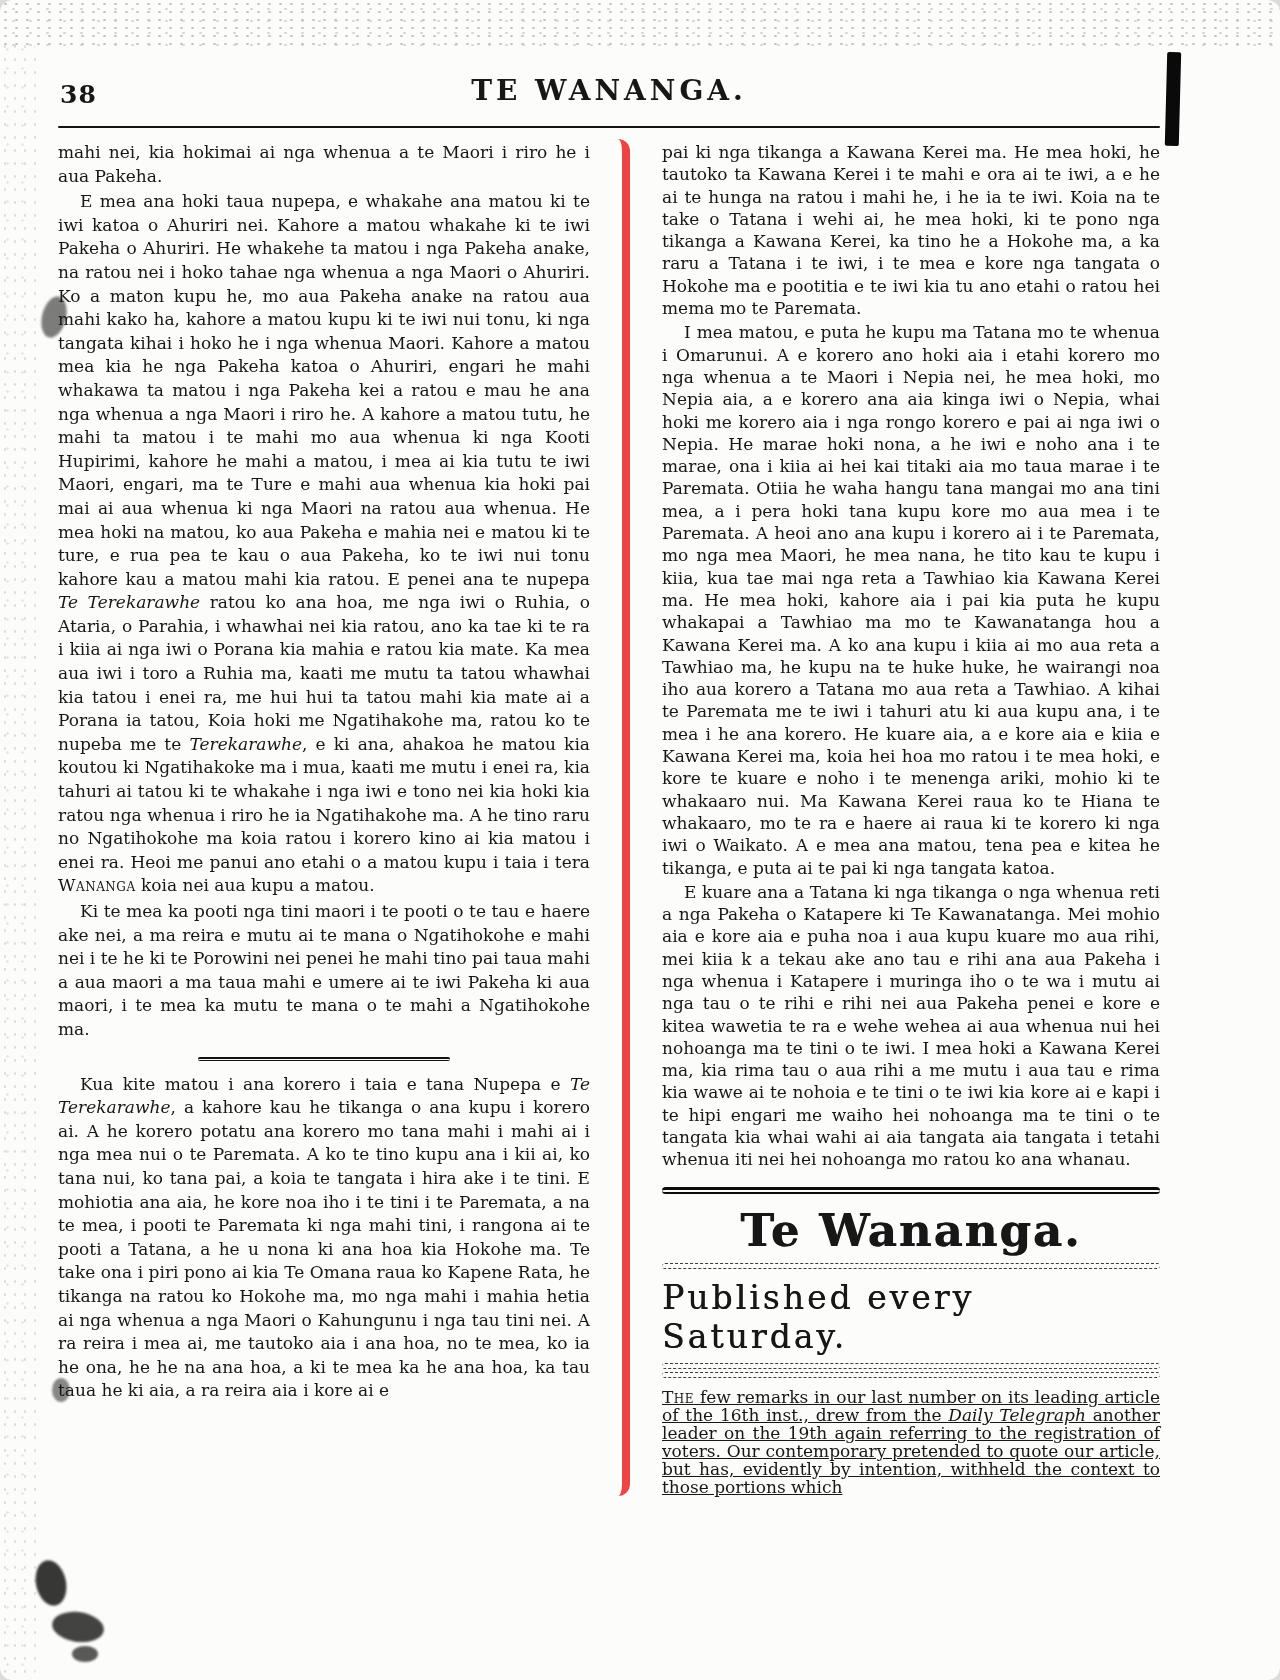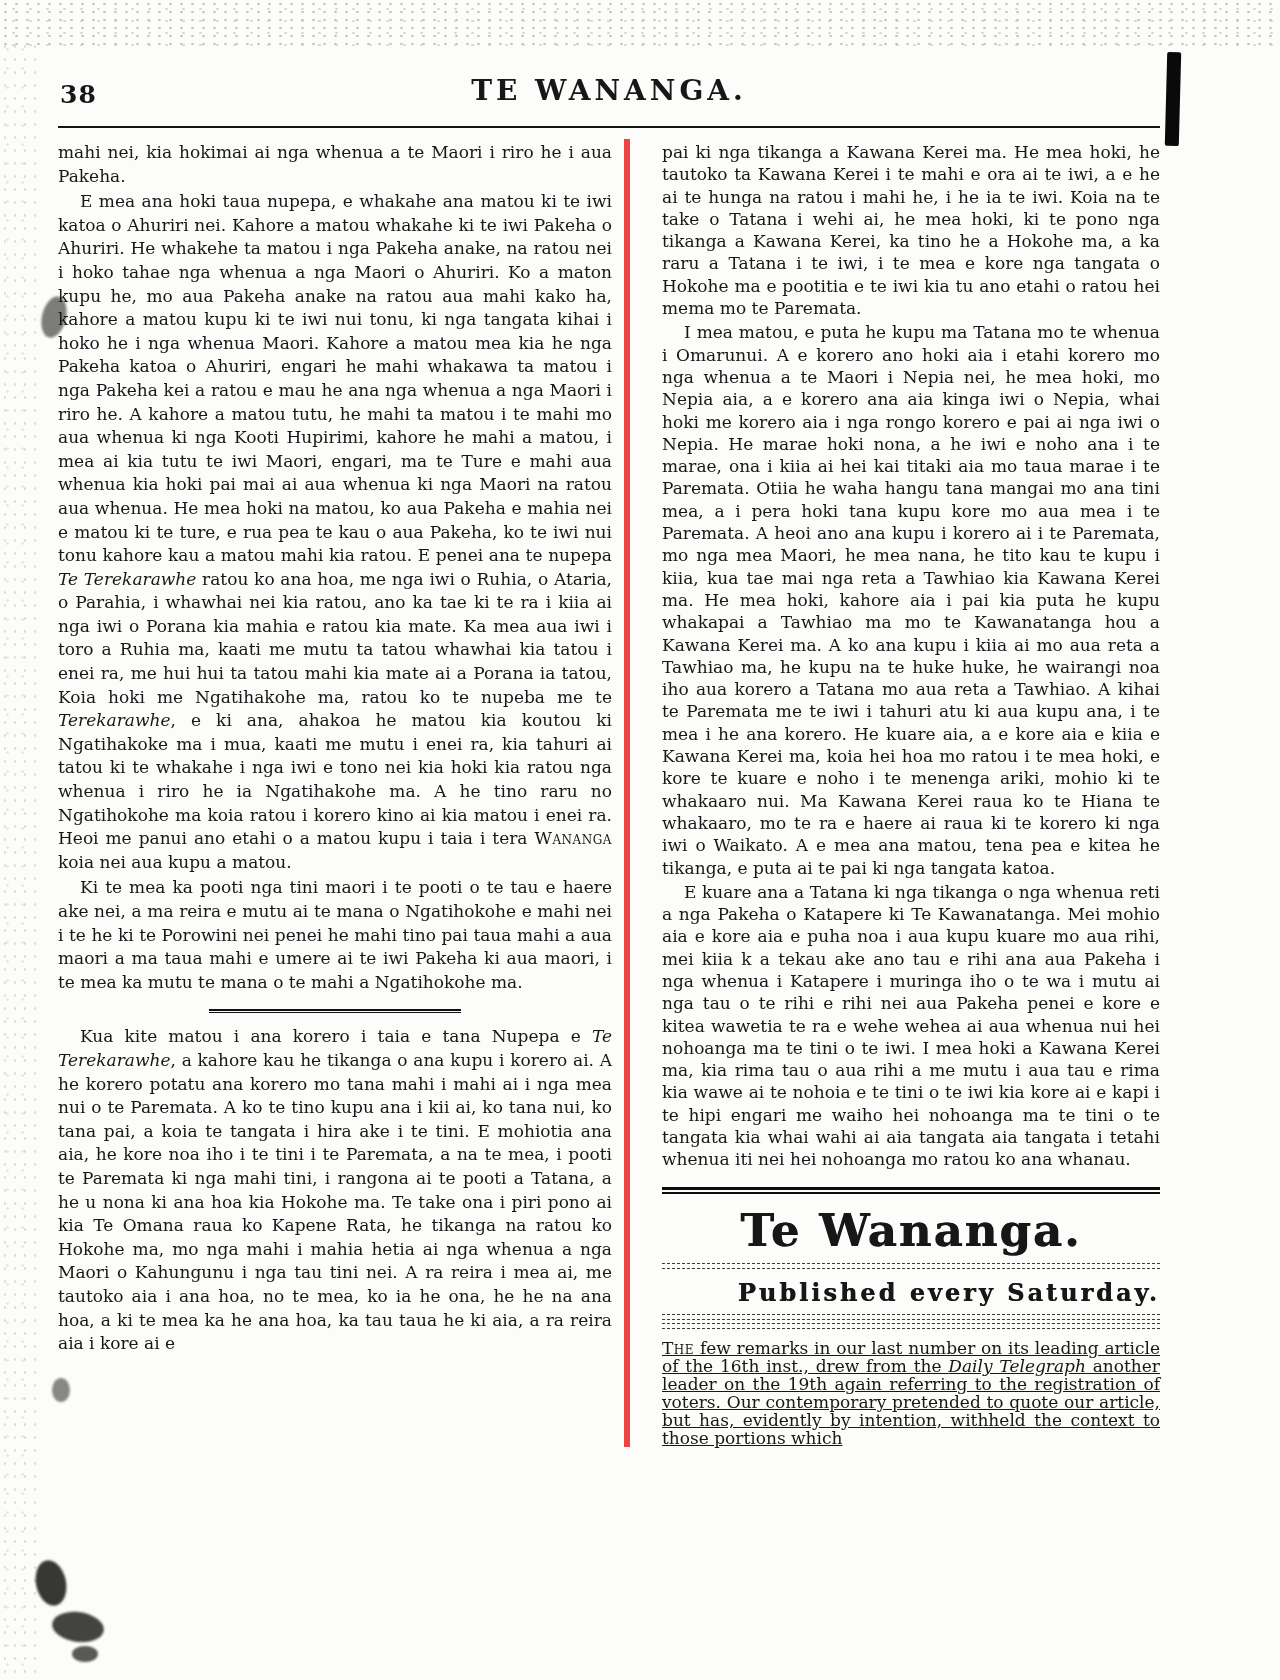--- a/index.html
+++ b/index.html
@@ -1,15 +1,15 @@
 <!DOCTYPE html>
 <html><head>
 <meta charset="utf-8">
 <style>
-  * { margin:0; padding:0; box-sizing:border-box; }
+  * { margin:0; padding:0; box-sizing:border-box;border-radius:12px; }
   html,body { background:#dedcd8; }
   .page {
     position:relative; width:1280px; height:1680px;
     background:#fcfcfa; overflow:hidden;
     font-family:"DejaVu Serif","Liberation Serif",serif;
     color:#171717;
   }
   .noise-top {
     position:absolute; left:0; top:0; width:1280px; height:48px;
     background-image:
@@ -40,21 +40,21 @@
 
   .content { position:absolute; left:58px; top:66px; width:1102px; }
 
   .header { position:relative; height:52px; }
   .pagenum { position:absolute; left:2px; top:14px; font-size:25px; font-weight:bold; letter-spacing:1px; }
   .masthead { text-align:center; font-size:28px; font-weight:bold; letter-spacing:4px; padding-top:8px; }
   .header-rule { border-top:2.5px solid #141414; margin-top:8px; }
 
   .columns { display:flex; margin-top:11px; }
   .col { text-align:justify; }
-  .col.left  { width:572px; padding-right:12px; border-right:6px solid #ef4444; }
+  .col.left  { width:572px; padding-right:32px; border-right:8px solid #ef4444; }
   .col.right { width:530px; padding-left:32px; }
 
   .col p { font-size:17px; line-height:23.6px; text-indent:22px; margin-top:2px;
            text-align:justify; }
   .col.right p { line-height:22.3px; }
   .col p.noindent { text-indent:0; }
 
   .run-i  { font-style:italic; }
   .run-sc { font-variant:small-caps; letter-spacing:.5px; }
 
@@ -68,21 +68,21 @@
   }
   .paper-title {
     text-align:center; font-size:45px; font-weight:bold; letter-spacing:2px;
     margin:10px 0 6px; text-shadow:0.6px 0 0 currentColor;
   }
   .squiggle-rule {
     height:6px; margin:3px 0;
     border-top:1.5px dashed #3a3a3a; border-bottom:1.5px dashed #3a3a3a;
   }
   .published {
-    text-align:right; font-size:24px; font-weight:bold; letter-spacing:3px;
+    text-align:left; font-size:33px; font-weight:normal; letter-spacing:3px;
     margin:9px 0 7px; text-shadow:0.4px 0 0 currentColor;
   }
   .dateline { text-align:center; font-size:18px; letter-spacing:2px; margin:9px 0 7px; }
   .col p.english { margin-top:10px; line-height:18px;text-decoration:underline; }
 </style>
 </head>
 <body>
 
 <div class="page">
   <div class="noise-top"></div>

